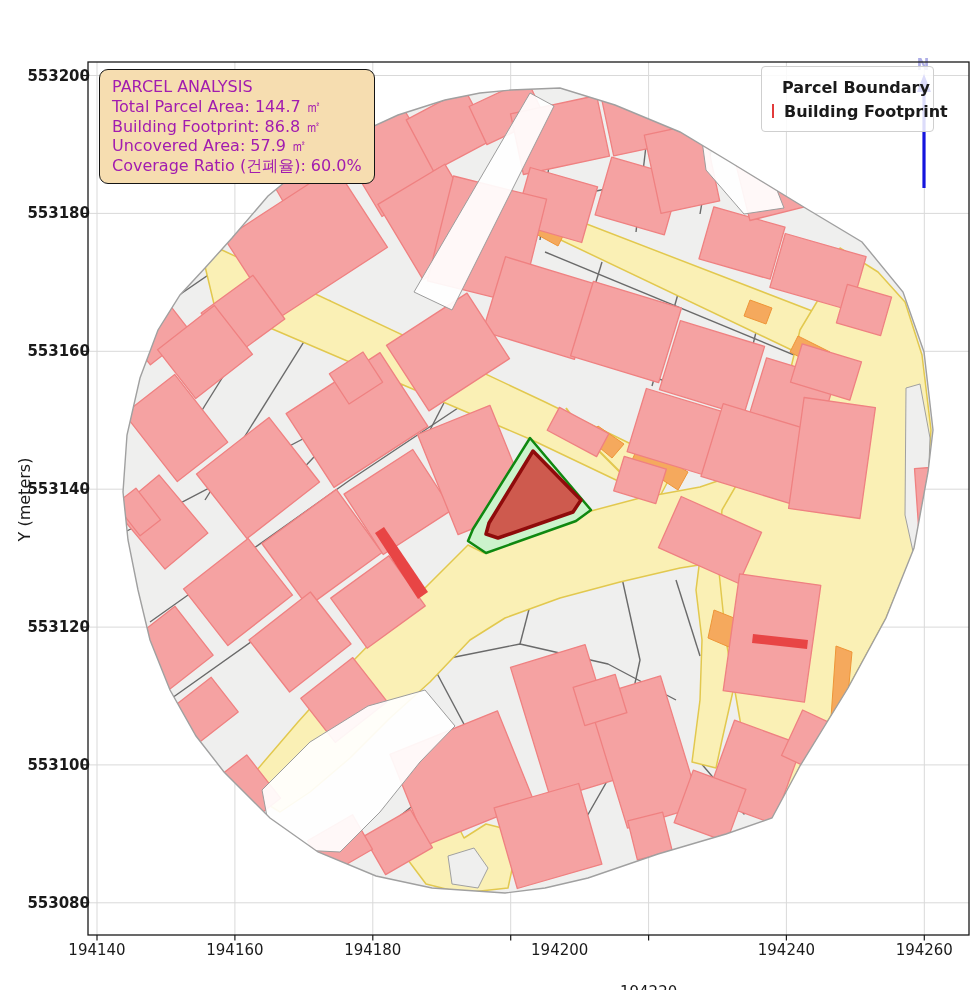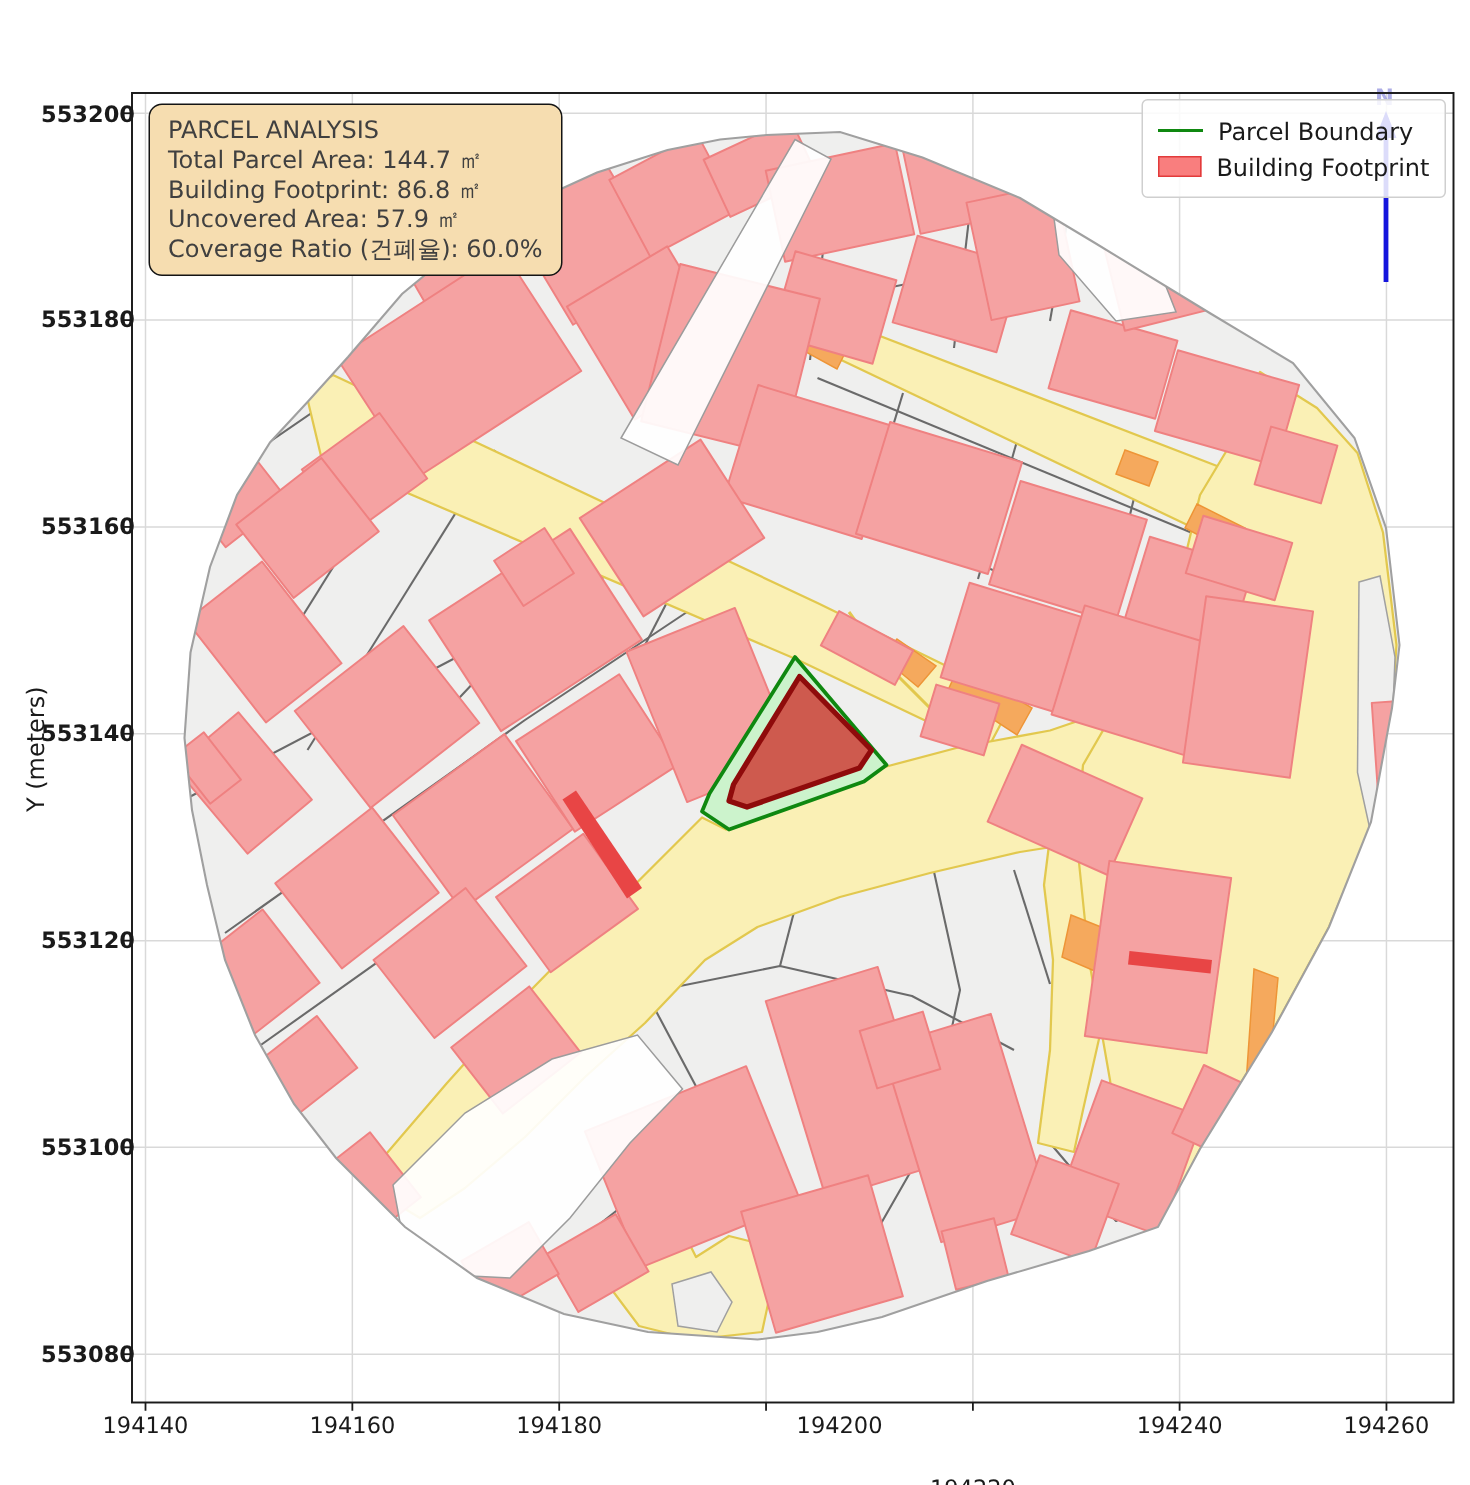--- a/index.html
+++ b/index.html
@@ -26,29 +26,29 @@
   .frame{fill:none;stroke:#1a1a1a;stroke-width:1.3;}
   .tick{stroke:#1a1a1a;stroke-width:1.2;}
   .north-shaft{stroke:var(--narrow,#1515dd);stroke-width:3.2;}
   .north-head{fill:var(--narrow,#1515dd);}
   .north-n{fill:#9a9ae0;font-size:15px;font-weight:bold;opacity:.8;}
   .xticklab{position:absolute;width:70px;margin-left:-35px;text-align:center;font-size:15px;top:941px;}
   .yticklab{position:absolute;width:70px;text-align:right;right:890px;margin-top:-9px;font-size:15px;font-weight:bold;}
   .xlabel{position:absolute;left:88px;width:881px;top:962px;text-align:center;font-size:16px;}
   .ylabel{position:absolute;left:-36px;top:490px;width:120px;text-align:center;font-size:16px;
           transform:rotate(-90deg);transform-origin:center;}
-  .legend{position:absolute;left:761px;top:66px;width:203px;background:rgba(255,255,255,0.85);
-          border:1px solid #cfcfcf;border-radius:4px;padding:8px 10px;box-sizing:border-box;z-index:5;}
+  .legend{position:absolute;left:761px;top:66px;width:173px;background:rgba(255,255,255,0.85);
+          border:1px solid #cfcfcf;border-radius:4px;padding:8px 10px;box-sizing:border-box;z-index:5;font-weight:bold;}
   .legend-row{display:flex;align-items:center;height:24px;}
   .legend-row .lab{font-size:16px;margin-left:10px;white-space:nowrap;}
   .sw-line{width:30px;height:0;border-top:2.5px solid var(--pgreenedge,#0a7a0a);}
   .sw-patch{width:30px;height:14px;background:var(--legbld,#f97e7e);border:1.5px solid var(--legbldedge,#e23b3b);box-sizing:border-box;}
   .infobox{position:absolute;left:99px;top:69px;background:var(--infobg,#f6ddb0);
            border:1.6px solid #141414;border-radius:9px;padding:7px 12px;z-index:6;}
-  .infobox div{font-size:16px;line-height:19.8px;white-space:nowrap;color:#404040;}
+  .infobox div{font-size:16px;line-height:19.8px;white-space:nowrap;color:#a21caf;}
 </style>
 </head>
 <body>
 
 <div class="fig" style="--grid: #d9d9d9; --base: #efefee; --edge: #a0a0a0; --street: #6a6a6a; --road: #faf0b5; --roadedge: #e2c84e; --orange: #f5a95d; --orangeedge: #ee9537; --bld: #f5a2a2; --bldedge: #ef8181; --redsliver: #e84545; --pgreen: #ccf3cc; --pgreenedge: #0f8810; --hbld: #ce5a4e; --hbldedge: #8f0b0b; --legbld: #f97e7e; --legbldedge: #e23b3b; --infobg: #f6ddb0; --narrow: #1515dd;">
 
   <svg class="plot-svg" width="980" height="990" viewBox="0 0 980 990">
     <g id="grid-layer">
         <line x1="97" y1="62" x2="97" y2="935" class="gridline"></line>
         <line x1="234.9" y1="62" x2="234.9" y2="935" class="gridline"></line>

